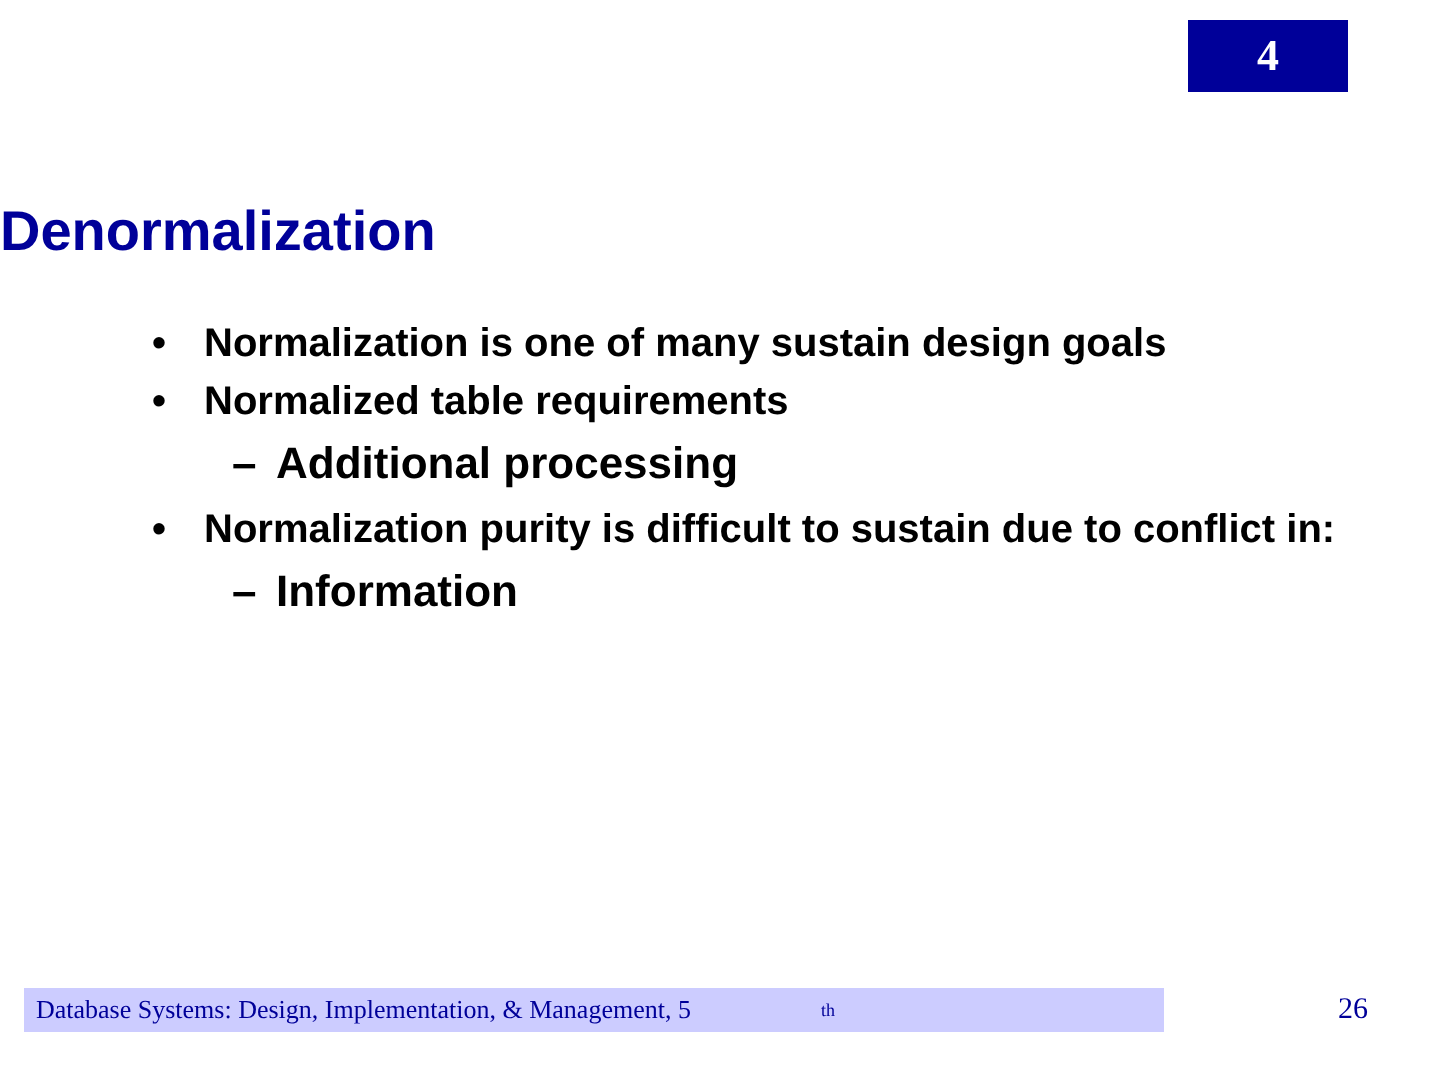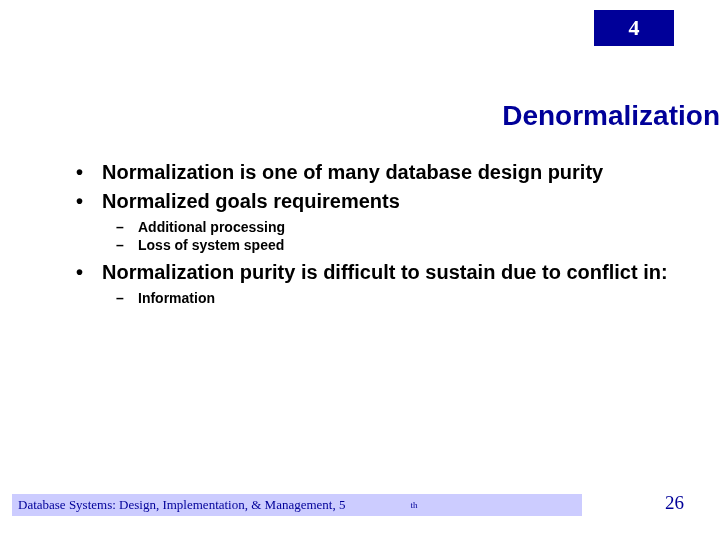--- a/index.html
+++ b/index.html
@@ -24,21 +24,21 @@
     display: flex;
     align-items: center;
     justify-content: center;
     font-family: "Times New Roman", serif;
   }
   .slide-title {
     position: absolute;
     top: 100px;
     left: 0;
     right: 0;
-    text-align: right;
+    text-align: left;
     color: #000099;
     font-weight: bold;
     font-size: 28px;
     font-family: Arial, sans-serif;
   }
   .content {
     position: absolute;
     top: 160px;
     left: 74px;
     right: 50px;
@@ -56,21 +56,21 @@
     content: "•";
     position: absolute;
     left: 2px;
     top: 0;
     font-size: 20px;
   }
   .sub-list {
     margin-left: 42px;
     margin-top: 2px;
     margin-bottom: 6px;
-    font-size: 14px;
+    font-size: 22px;
   }
   .bullet-l2 {
     position: relative;
     padding-left: 22px;
     line-height: 1.3;
   }
   .bullet-l2::before {
     content: "–";
     position: absolute;
     left: 0;
@@ -95,38 +95,37 @@
     font-size: 9px;
     vertical-align: super;
     margin: 0 17px;
   }
   .page-number {
     position: absolute;
     bottom: 26px;
     right: 36px;
     color: #000099;
     font-family: "Times New Roman", serif;
-    font-size: 19px;
+    font-size: 15px;
     text-align: right;
   }
 </style>
 </head>
 <body>
 
 <div class="chapter-badge">4</div>
 
 <div class="slide-title">Denormalization</div>
 
 <div class="content">
-  <div class="bullet-l1">Normalization is one of many database design purity</div>
+  <div class="bullet-l1">Normalization is one of many sustain design goals</div>
 
-  <div class="bullet-l1">Normalized goals requirements</div>
+  <div class="bullet-l1">Normalized table requirements</div>
   <div class="sub-list">
     <div class="bullet-l2">Additional processing</div>
-    <div class="bullet-l2">Loss of system speed</div>
   </div>
 
   <div class="bullet-l1">Normalization purity is difficult to sustain due to conflict in:</div>
   <div class="sub-list">
     <div class="bullet-l2">Information</div>
   </div>
 </div>
 
 <div class="footer-bar">
   <span>Database Systems: Design, Implementation, &amp; Management, 5</span>

